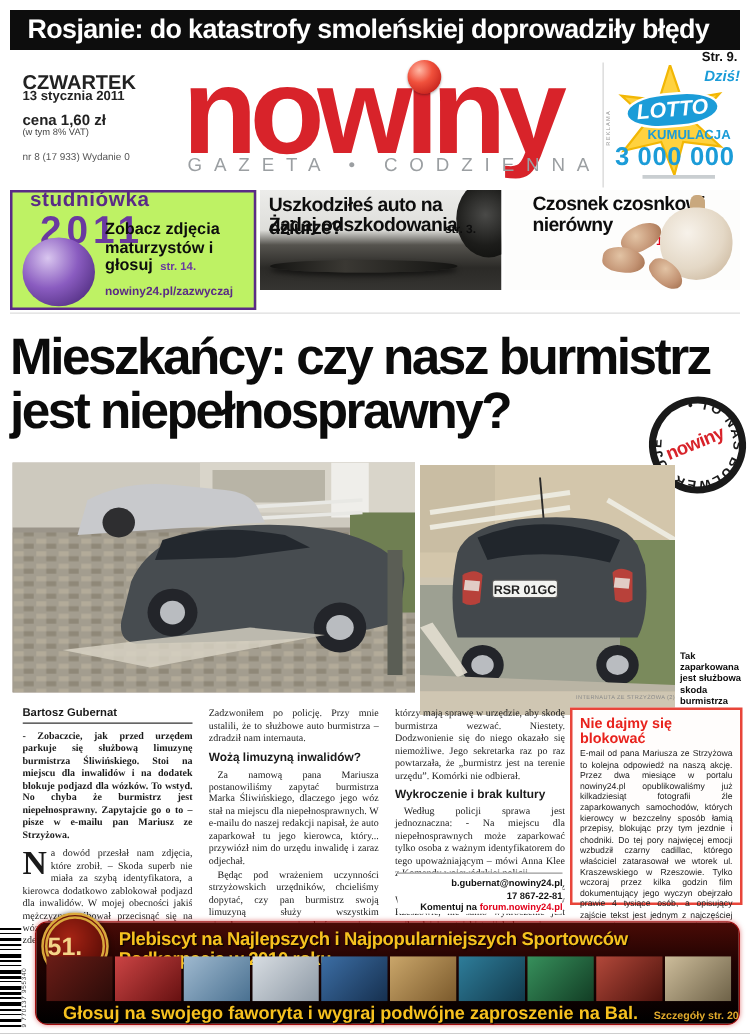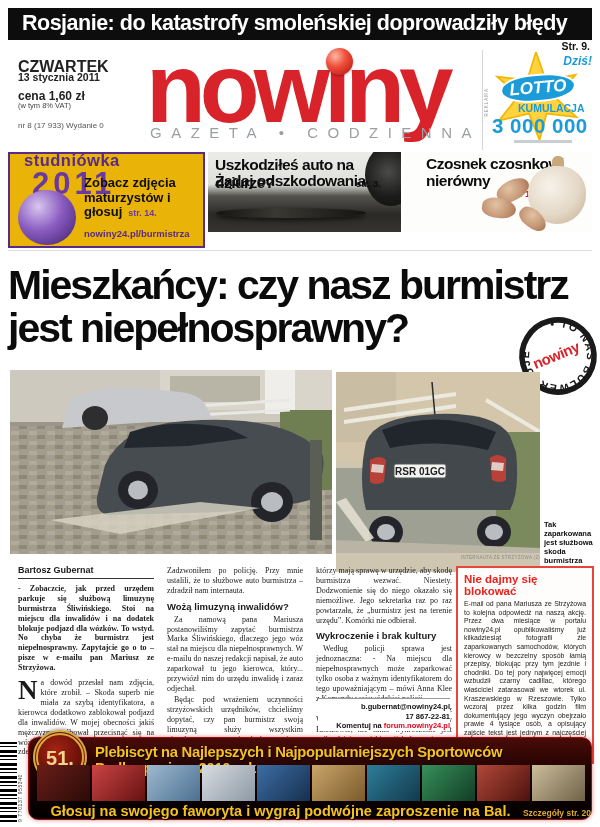--- a/index.html
+++ b/index.html
@@ -34,21 +34,21 @@
   .lotto-star{position:absolute;left:0px;top:4px;width:92px;height:88px;}
   .lotto-today{position:absolute;right:2px;top:6px;color:#1b9cd8;font-weight:bold;font-style:italic;font-size:12px;}
   .lotto-brand{position:absolute;left:12px;top:28px;width:72px;height:24px;background:#1b9cd8;
     border-radius:50% / 60%;color:#fff;font-weight:bold;font-style:italic;font-size:17px;text-align:center;
     line-height:23px;transform:rotate(-5deg);box-shadow:0 0 0 2px #fff;}
   .lotto-kumulacja{position:absolute;left:28px;top:54px;color:#1b9cd8;font-weight:bold;font-size:10.5px;}
   .lotto-amount{position:absolute;left:2px;top:66px;color:#1b9cd8;font-weight:bold;font-size:20.5px;letter-spacing:0.5px;}
   .lotto-fine{position:absolute;left:24px;top:92px;width:58px;height:3px;background:#c9ced1;}
 
   
-  .promo-stud{position:absolute;left:8px;top:152px;width:197px;height:96px;border:2px solid #5a2b86;background:#eab308;}
+  .promo-stud{position:absolute;left:8px;top:152px;width:197px;height:96px;border:2px solid #5a2b86;background:#bef264;}
   .stud-title{position:absolute;left:14px;top:-3px;color:#5a2b86;font-weight:bold;font-size:16.5px;letter-spacing:0.5px;}
   .stud-year{position:absolute;left:22px;top:12px;color:#6a39a0;font-weight:bold;font-size:31px;letter-spacing:4px;}
   .stud-ball{position:absolute;left:8px;top:36px;width:58px;height:55px;border-radius:50%;
     background:radial-gradient(circle at 35% 30%, #d9c6ef 0%, #8a5cc0 45%, #3c1d6a 100%);}
   .stud-text{position:absolute;left:74px;top:22px;width:118px;color:#0d0d0d;font-weight:bold;font-size:13px;line-height:14.5px;}
   .stud-page{color:#6a39a0;font-weight:bold;font-size:9px;margin-left:6px;}
   .stud-url{position:absolute;left:74px;top:74px;color:#5a2b86;font-weight:bold;font-size:9.5px;}
   .promo-hole{position:absolute;left:208px;top:152px;width:193px;height:80px;overflow:hidden;
     background:linear-gradient(180deg,#ececea 0%,#dededa 40%,#55534e 55%,#2b2a27 78%,#353431 100%);}
   .hole-tire{position:absolute;right:-16px;top:-8px;width:52px;height:62px;border-radius:50%;
@@ -101,41 +101,41 @@
   .lead{font-weight:bold;margin:0 0 5px 0;}
   .para{margin:0 0 1px 0;text-indent:7px;}
   .para-drop{margin:0 0 1px 0;}
   .para-drop::first-letter{float:left;font-size:27px;line-height:22px;font-weight:bold;padding:1px 3px 0 0;}
   .subhead{font-family:"Liberation Sans",sans-serif;font-weight:bold;font-size:9.5px;margin:6px 0 3px 0;text-align:left;}
   .contact{position:absolute;left:318px;top:698px;width:132px;text-align:right;
     font-size:7.5px;font-weight:bold;line-height:9.5px;border-top:1px solid #999;padding-top:3px;background:#fff;}
   .contact .red{color:#e2001a;}
 
   
-  .alert-box{position:absolute;left:456px;top:566px;width:138px;height:198px;border:2px solid #e8453a;
+  .alert-box{position:absolute;left:456px;top:566px;width:138px;height:158px;border:2px solid #e8453a;
     background:#fffdfc;padding:5px 6px;}
   .alert-title{color:#e8221c;font-weight:bold;font-size:11.5px;margin-bottom:3px;}
   .alert-body{font-size:6.9px;line-height:8.6px;color:#222;text-align:justify;}
   .alert-cta{font-size:7px;font-weight:bold;text-align:right;margin-top:2px;line-height:8.8px;}
   .alert-cta .red{color:#e2001a;}
 
   
   .banner{position:absolute;left:28px;top:737px;width:564px;height:83px;border-radius:10px;
     background:linear-gradient(180deg,#4a0b06 0%,#200302 40%,#000 100%);
     border:1px solid #a00d0d;box-shadow:0 0 4px rgba(200,0,0,.5);overflow:visible;}
   .banner-head{position:absolute;left:66px;top:6px;width:492px;color:#f6c11f;font-weight:bold;
     font-size:14.8px;letter-spacing:-0.3px;text-shadow:1px 1px 1px #000;}
   .banner-strip{position:absolute;left:8px;top:27px;width:548px;height:36px;display:flex;gap:2px;overflow:hidden;}
   .banner-strip div{flex:1;}
   .banner-cta-row{position:absolute;left:0;top:64px;width:100%;text-align:right;}
   .banner-cta{color:#f6c11f;font-weight:bold;font-size:14.5px;text-shadow:1px 1px 1px #000;}
   .banner-details{color:#e0a92c;font-weight:bold;font-size:8.5px;margin-left:8px;}
   .wreath{position:absolute;left:4px;top:-8px;width:54px;height:54px;border-radius:50%;
     border:5px double #d9a93c;background:radial-gradient(circle at 40% 35%, #a52314 0%, #5c0d06 80%);
-    color:#f3d488;font-weight:bold;font-size:20px;text-align:center;line-height:46px;
+    color:#f3d488;font-weight:bold;font-size:20px;line-height:46px;
     box-shadow:0 0 4px rgba(0,0,0,.6);}
 
   
   .barcode{position:absolute;left:0px;top:742px;width:17px;height:80px;background:
     repeating-linear-gradient(180deg,#000 0 2px,#fff 2px 4px,#000 4px 5px,#fff 5px 8px,#000 8px 11px,#fff 11px 13px);}
   .barcode-num{position:absolute;left:17px;top:742px;height:80px;font-size:5px;color:#333;
     writing-mode:vertical-rl;transform:rotate(180deg);letter-spacing:0.6px;}
 
   .t1{background:linear-gradient(135deg,#6b1d17,#2a0b08);}
   .t2{background:linear-gradient(135deg,#c44,#611);}
@@ -181,21 +181,21 @@
     <div class="lotto-kumulacja" data-name="lotto-kumulacja-label">KUMULACJA</div>
     <div class="lotto-amount" data-name="lotto-amount">3 000 000</div>
     <div class="lotto-fine" data-name="lotto-fineprint"></div>
   </div>
 
   <div class="promo-stud" data-name="promo-studniowka">
     <div class="stud-title" data-name="studniowka-title">studniówka</div>
     <div class="stud-year" data-name="studniowka-year">2011</div>
     <div class="stud-ball" data-name="disco-ball-icon"></div>
     <div class="stud-text" data-name="studniowka-text"><span data-name="studniowka-text-label">Zobacz zdjęcia maturzystów i głosuj</span><span class="stud-page" data-name="studniowka-page-ref">str. 14.</span></div>
-    <div class="stud-url" data-name="studniowka-url">nowiny24.pl/burmistrza</div>
+    <div class="stud-url" data-name="studniowka-url">nowiny24.pl/zazwyczaj</div>
   </div>
 
   <div class="promo-hole" data-name="promo-pothole">
     <div class="hole-tire" data-name="tire-icon"></div>
     <div class="hole-crack" data-name="pothole-icon"></div>
     <div class="hole-line1" data-name="pothole-headline-1">Uszkodziłeś auto na dziurze?</div>
     <div class="hole-line2" data-name="pothole-headline-2">Żądaj odszkodowania</div>
     <div class="hole-page" data-name="pothole-page-ref">str. 3.</div>
   </div>
 

